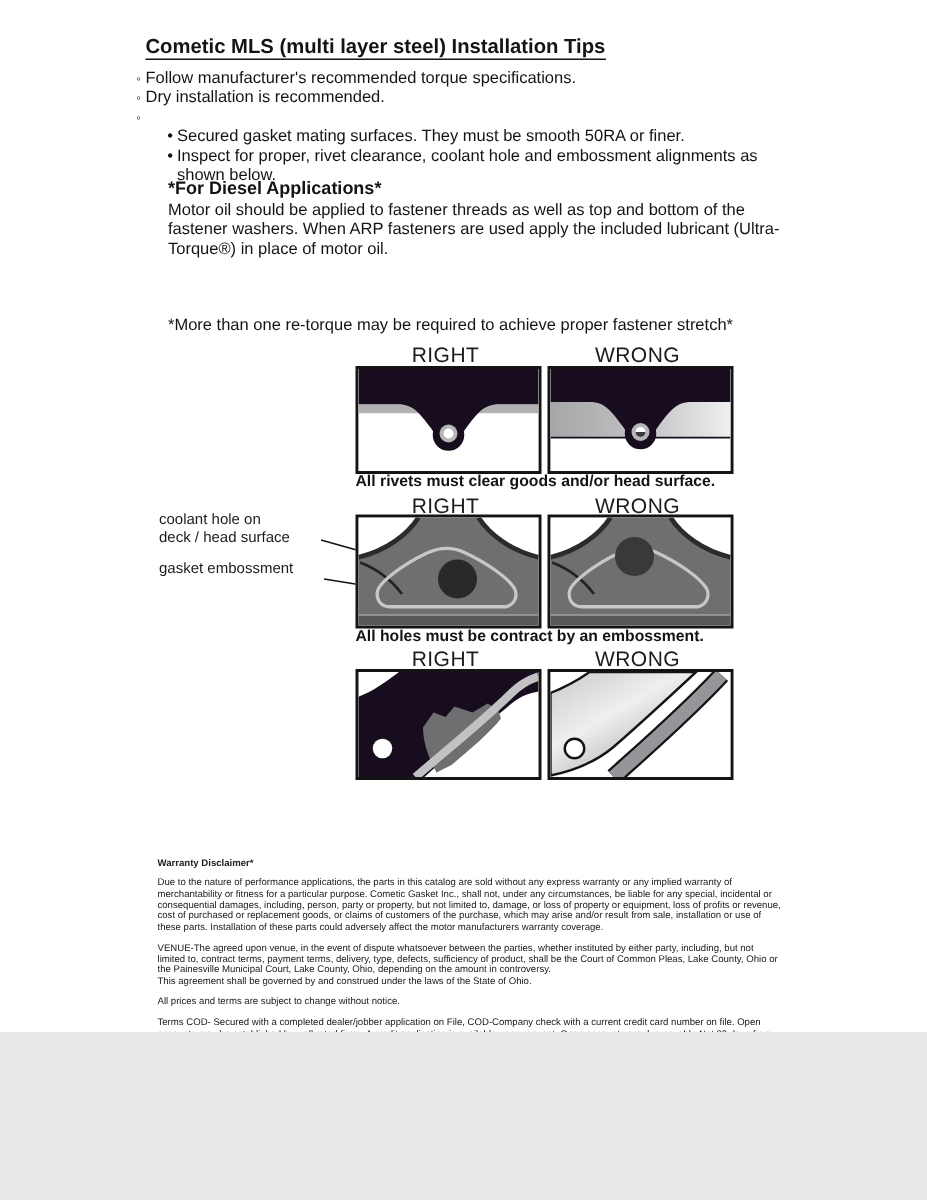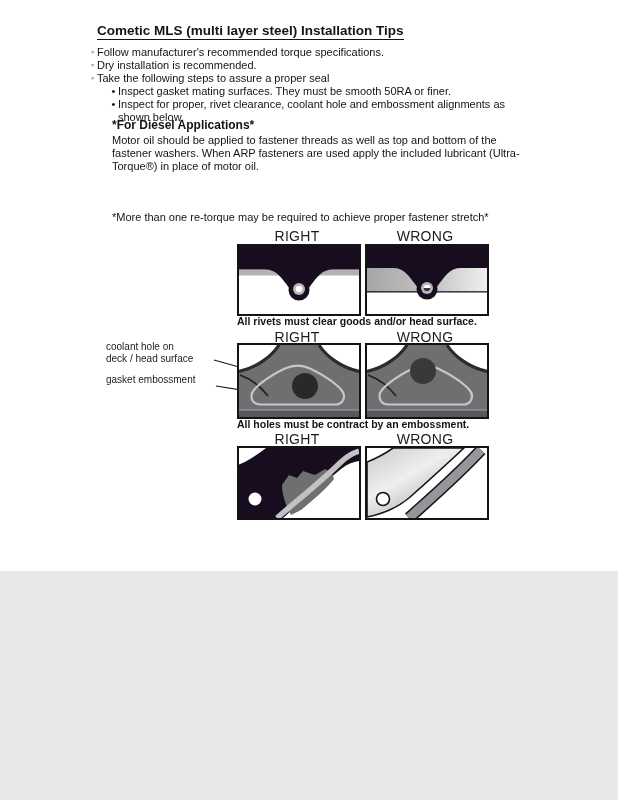--- a/index.html
+++ b/index.html
@@ -1,16 +1,16 @@
 <!DOCTYPE html>
 <html><head>
 <meta charset="utf-8">
 <style>
   html,body{margin:0;padding:0;background:#e8e8e8;}
-  .page{position:relative;width:618px;height:571px;background:#ffffff;overflow:hidden;
+  .page{position:relative;width:618px;height:688px;background:#ffffff;overflow:hidden;
         font-family:"Liberation Sans", sans-serif;color:#141414;}
   .abs{position:absolute;}
 
   .title{left:97px;top:23px;font-size:13.5px;font-weight:bold;
          border-bottom:1.5px solid #141414;padding-bottom:1px;display:inline-block;}
 
   .bullets{left:88px;top:46px;width:440px;font-size:11px;line-height:12.9px;}
   .brow{display:flex;align-items:flex-start;}
   .brow .mk{width:9px;flex:0 0 9px;font-size:9px;line-height:12.9px;text-align:center;}
   .brow.lvl2{margin-left:21px;}
@@ -45,25 +45,24 @@
     <div class="brow">
         <span class="mk">◦</span>
         <span>Follow manufacturer's recommended torque specifications.</span>
       </div>
     <div class="brow">
         <span class="mk">◦</span>
         <span>Dry installation is recommended.</span>
       </div>
     <div class="brow">
         <span class="mk">◦</span>
-        <span>Take the following steps to assure a proper seal</span>
       </div>
     <div class="brow lvl2">
         <span class="mk">•</span>
-        <span>Inspect gasket mating surfaces.  They must be smooth 50RA or finer.</span>
+        <span>Secured gasket mating surfaces.  They must be smooth 50RA or finer.</span>
       </div>
     <div class="brow lvl2">
         <span class="mk">•</span>
         <span>Inspect for proper, rivet clearance, coolant hole and embossment alignments as shown below.</span>
       </div>
   </div>
 
   <div class="abs diesel-h">*For Diesel Applications*</div>
   <div class="abs dp dp1">Motor oil should be applied to fastener threads as well as top and bottom of the fastener washers. When ARP fasteners are used apply the included lubricant (Ultra-Torque®) in place of motor oil.</div>
   <div class="abs dp dp3">*More than one re-torque may be required to achieve proper fastener stretch*</div>

